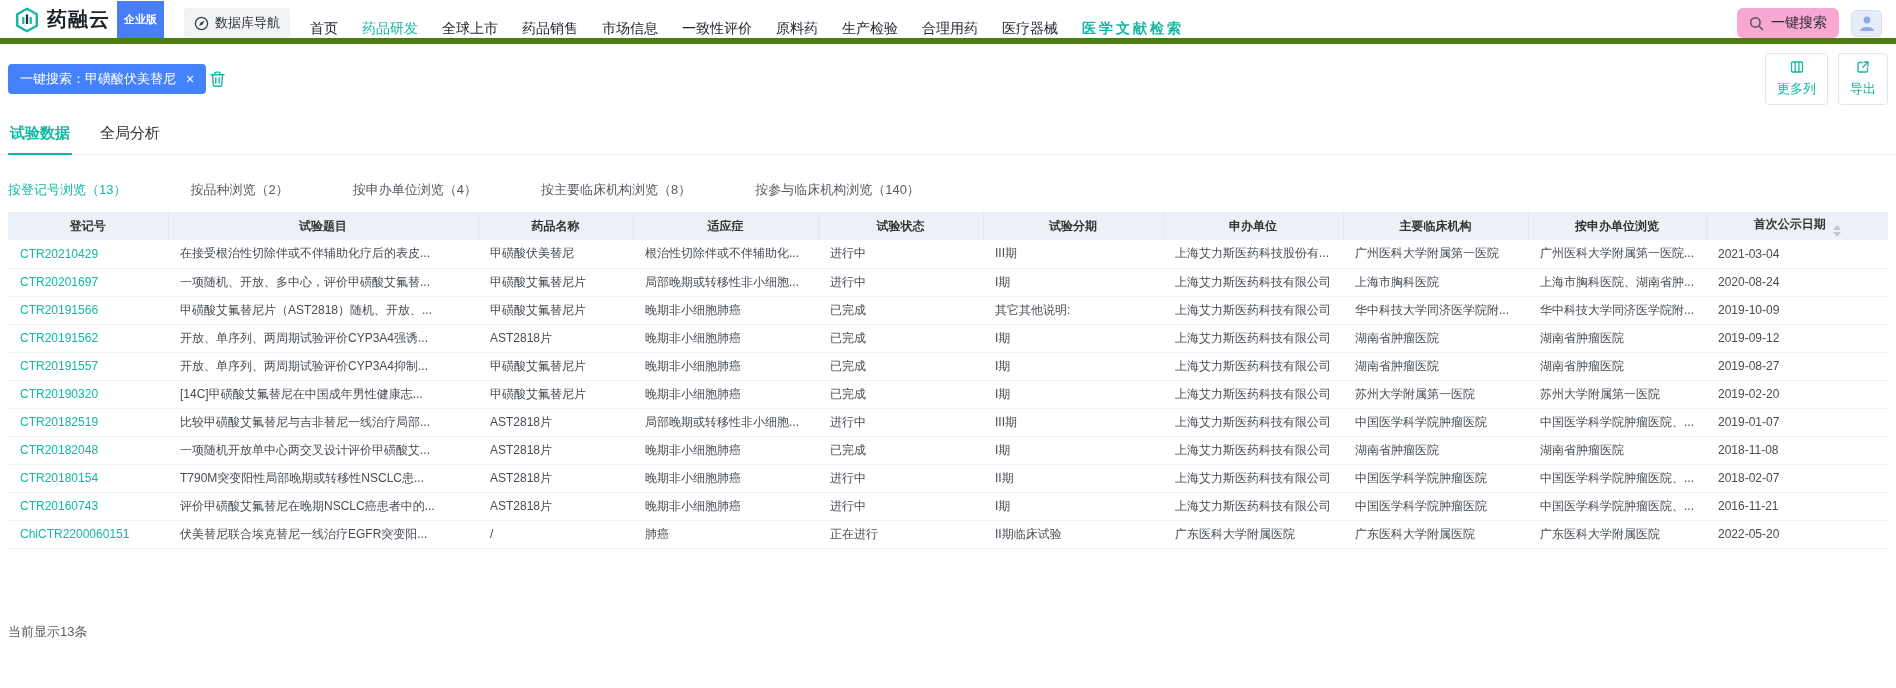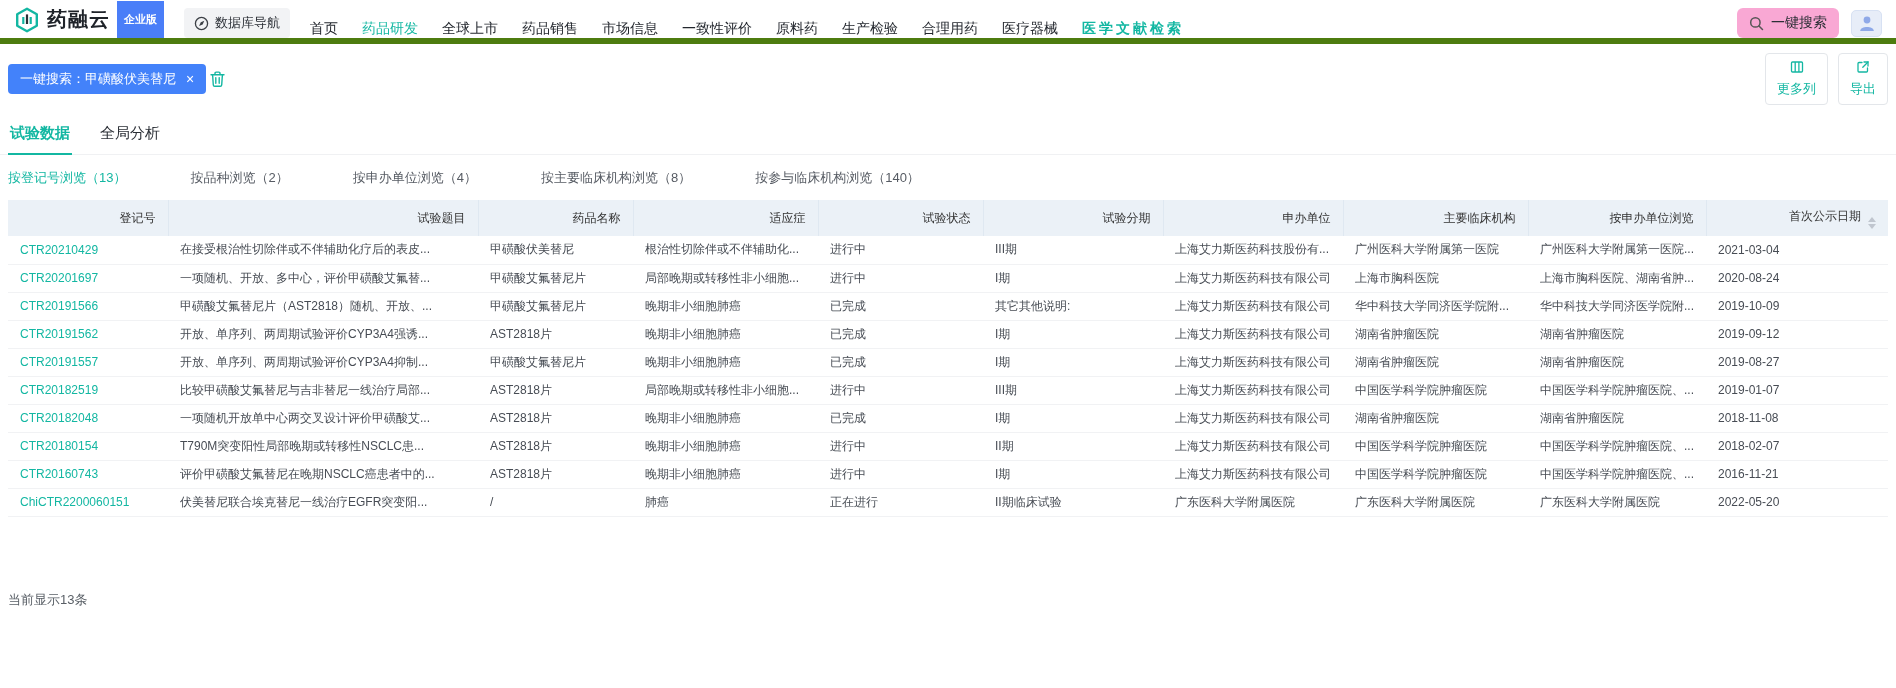--- a/index.html
+++ b/index.html
@@ -33,26 +33,26 @@
   .tag-close{cursor:pointer;font-size:14px;line-height:1;}
   .trash-btn{display:inline-flex;cursor:pointer;}
   .filter-right{display:flex;gap:10px;}
   .tool-btn{display:inline-flex;align-items:center;gap:6px;border:1px solid #e3e6ea;background:#fff;color:var(--accent);font-size:13px;padding:6px 11px;border-radius:4px;cursor:pointer;flex-direction:column;}
   
   .tabs{display:flex;gap:26px;padding:4px 8px 0;border-bottom:1px solid #f0f1f3;}
   .tab{font-size:15px;color:#2b2f36;padding:10px 2px;cursor:pointer;border-bottom:2px solid transparent;margin-bottom:-1px;}
   .tab.active{color:var(--accent);font-weight:700;border-bottom-color:var(--accent);}
   
   .browse{display:flex;gap:64px;padding:14px 8px 13px;font-size:13px;color:#565b63;}
-  .browse-link{cursor:pointer;}
+  .browse-link{cursor:pointer;margin-top:12px;}
   .browse-link.active{color:var(--accent);}
   
   .table-wrap{padding:0 8px;}
   table{border-collapse:collapse;table-layout:fixed;width:1880px;font-size:12px;}
-  th{background:var(--header-bg);height:36px;text-align:right;padding:0 12px;font-weight:400;color:#333;border-right:1px solid #dfe8f1;white-space:nowrap;}
+  th{background:var(--header-bg);height:28px;text-align:center;padding:0 12px;font-weight:700;color:#333;border-right:1px solid #dfe8f1;white-space:nowrap;}
   th:last-child{border-right:none;}
   td{height:28px;padding:0 12px;border-bottom:1px solid #f1f2f4;color:#474c54;white-space:nowrap;overflow:hidden;}
   .reg-link{color:var(--accent);cursor:pointer;}
   .sort-icon{display:inline-flex;flex-direction:column;gap:2px;margin-left:7px;vertical-align:-2px;cursor:pointer;}
   .sort-icon i{width:0;height:0;border-left:4px solid transparent;border-right:4px solid transparent;display:block;}
   .sort-icon .up{border-bottom:5px solid #c0c6cf;}
   .sort-icon .down{border-top:5px solid #c0c6cf;}
   
   .footer-summary{padding:0 8px;margin-top:74px;font-size:13px;color:#595f66;}
 </style>
@@ -242,20 +242,32 @@
           <td>甲磺酸艾氟替尼片</td>
           <td>晚期非小细胞肺癌</td>
           <td>已完成</td>
           <td>I期</td>
           <td>上海艾力斯医药科技有限公司</td>
           <td>湖南省肿瘤医院</td>
           <td>湖南省肿瘤医院</td>
           <td>2019-08-27</td>
         </tr>
         <tr>
+          <td><a class="reg-link">CTR20190320</a></td>
+          <td>[14C]甲磺酸艾氟替尼在中国成年男性健康志...</td>
+          <td>甲磺酸艾氟替尼片</td>
+          <td>晚期非小细胞肺癌</td>
+          <td>已完成</td>
+          <td>I期</td>
+          <td>上海艾力斯医药科技有限公司</td>
+          <td>苏州大学附属第一医院</td>
+          <td>苏州大学附属第一医院</td>
+          <td>2019-02-20</td>
+        </tr>
+        <tr>
           <td><a class="reg-link">CTR20182519</a></td>
           <td>比较甲磺酸艾氟替尼与吉非替尼一线治疗局部...</td>
           <td>AST2818片</td>
           <td>局部晚期或转移性非小细胞...</td>
           <td>进行中</td>
           <td>III期</td>
           <td>上海艾力斯医药科技有限公司</td>
           <td>中国医学科学院肿瘤医院</td>
           <td>中国医学科学院肿瘤医院、...</td>
           <td>2019-01-07</td>

